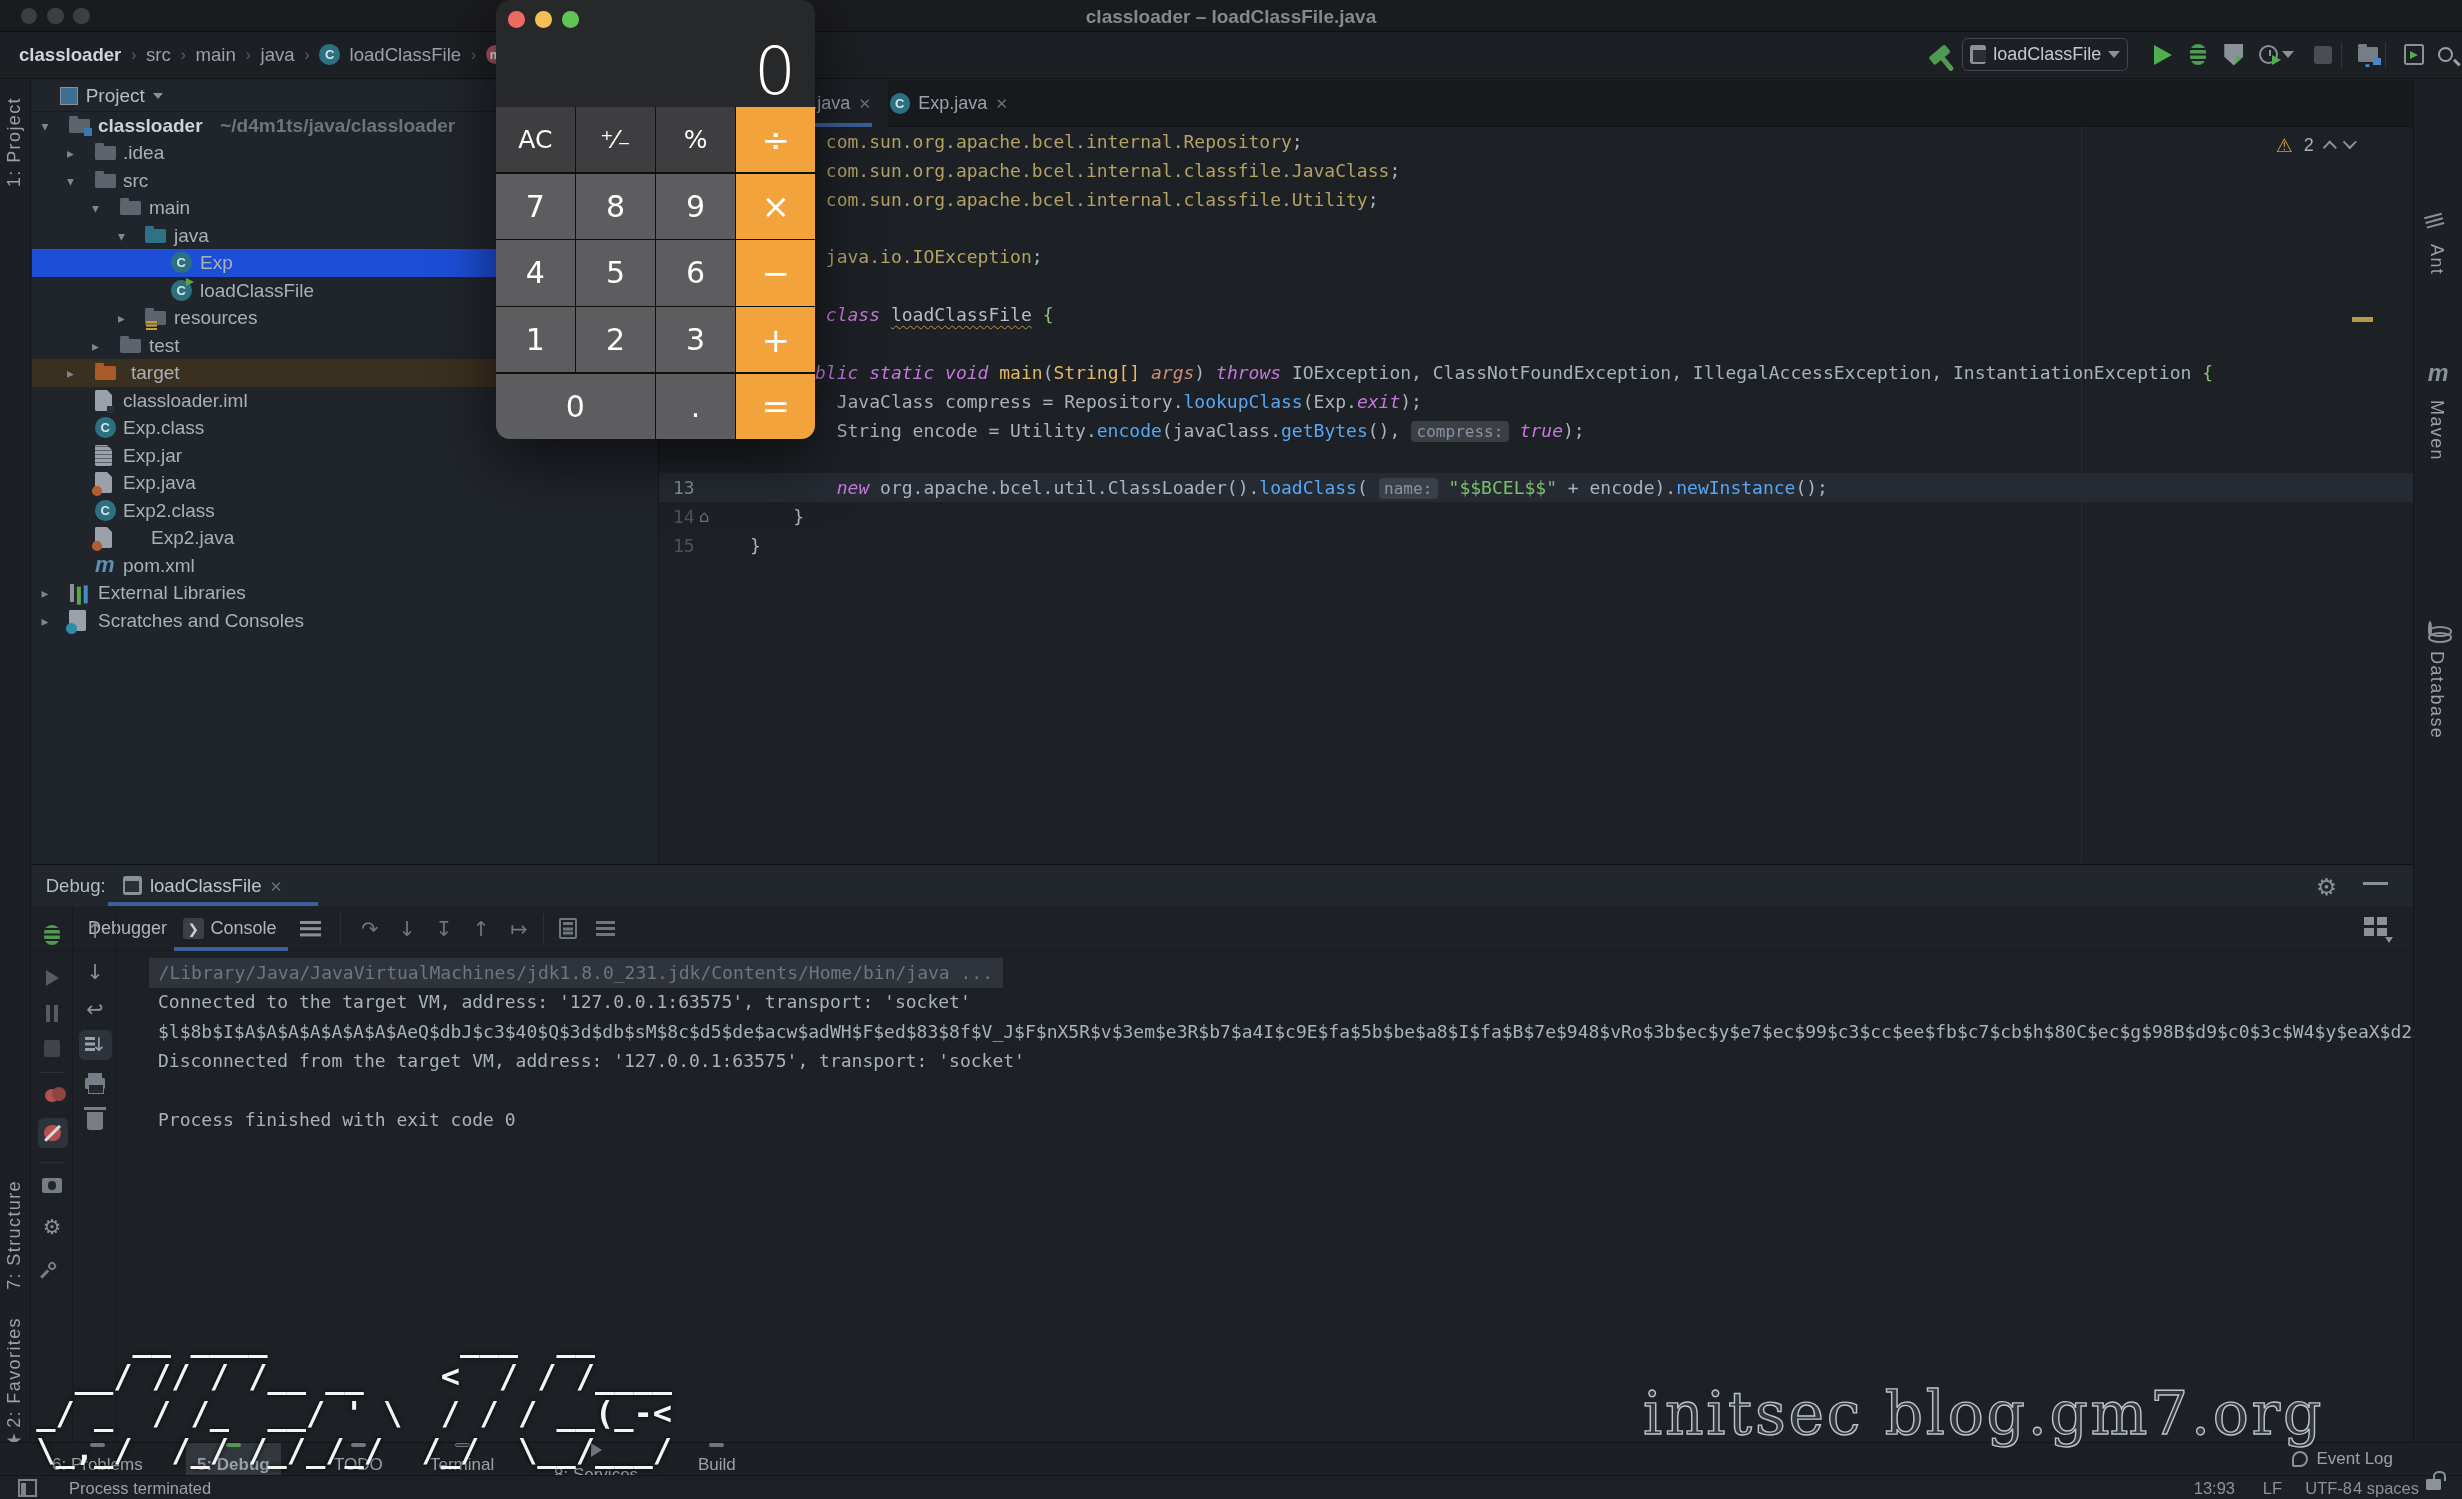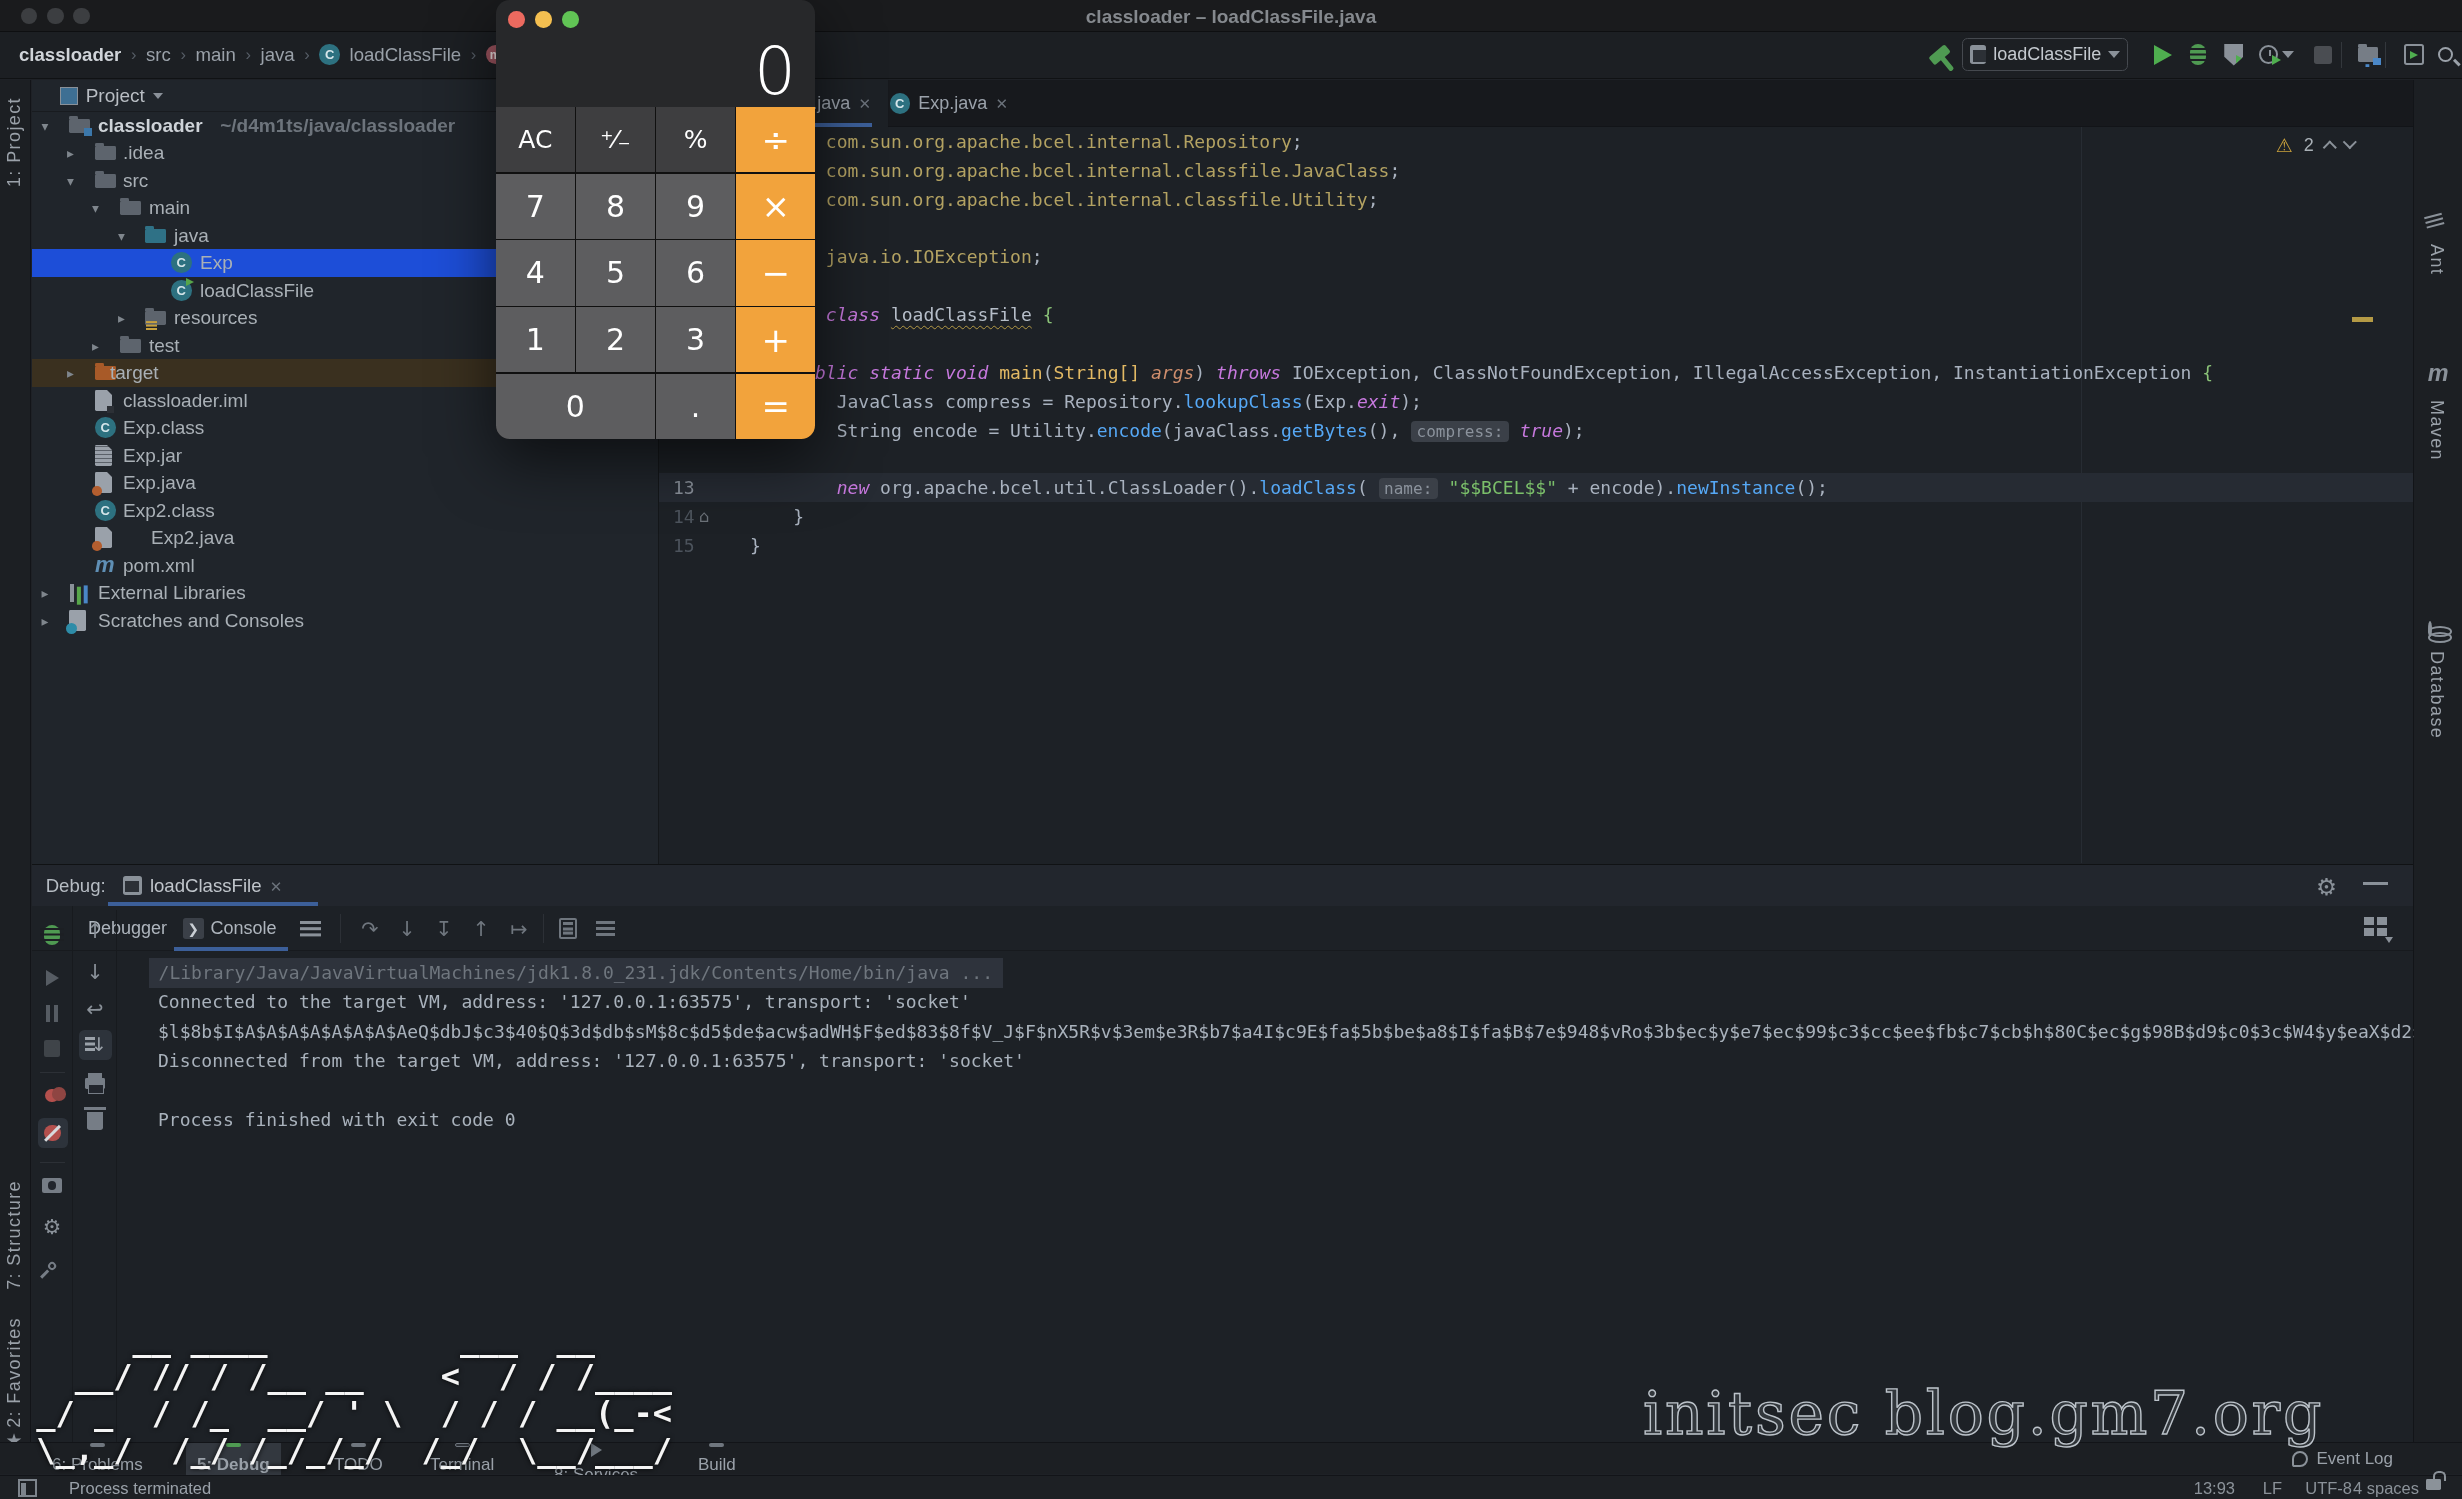--- a/index.html
+++ b/index.html
@@ -357,21 +357,21 @@
           <span class="t-lbl" style="left: 142px;">resources</span>
         </div>
         <div class="trow" style="top: 220px;">
           <span class="chev" style="left: 60px;">▸</span>
           <span class="t-ico ifolder" style="left: 88px;"></span>
           <span class="t-lbl" style="left: 117px;">test</span>
         </div>
         <div class="trow target" style="top: 247px;">
           <span class="chev" style="left: 35px;">▸</span>
           <span class="t-ico ifolder target" style="left: 63px;"></span>
-          <span class="t-lbl" style="left: 78px;">target</span>
+          <span class="t-lbl" style="left: 99px;">target</span>
         </div>
         <div class="trow" style="top: 275px;">
           <span class="t-ico ifile iml" style="left: 63px;"></span>
           <span class="t-lbl" style="left: 91px;">classloader.iml</span>
         </div>
         <div class="trow" style="top: 302px;">
           <span class="t-ico ci" style="left: 63px;"></span>
           <span class="t-lbl" style="left: 91px;">Exp.class</span>
         </div>
         <div class="trow" style="top: 330px;">

